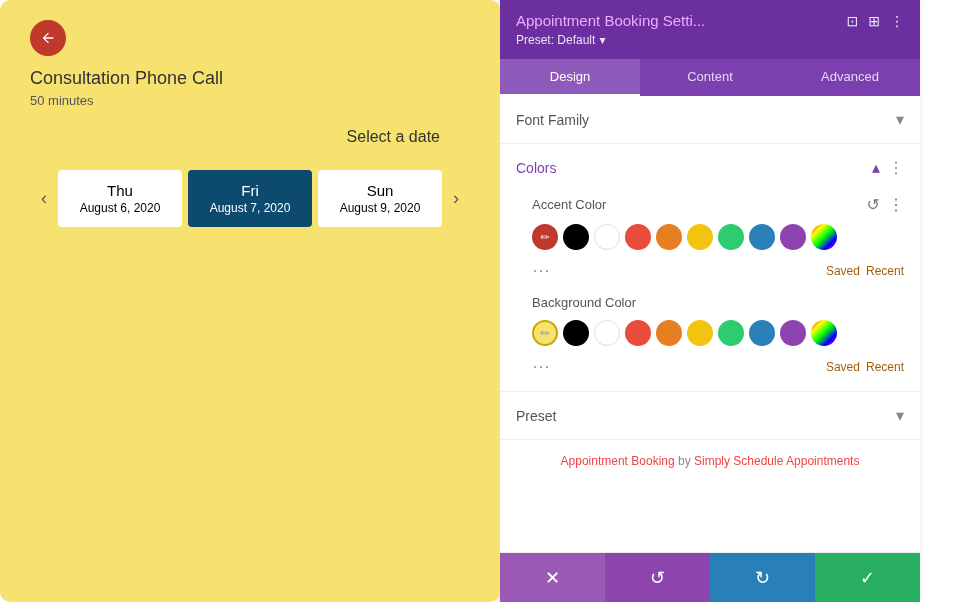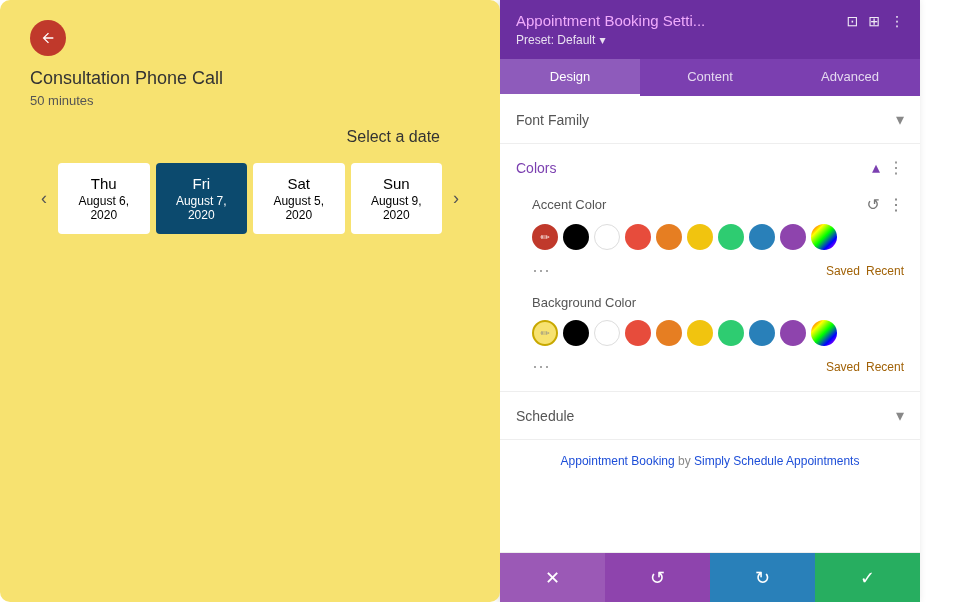--- a/index.html
+++ b/index.html
@@ -256,21 +256,21 @@
     }
 
     
     .attribution {
       padding: 14px;
       text-align: center;
       font-size: 12px;
       color: #888;
     }
     .attribution a {
-      color: #1d4ed8;
+      color: #ef4444;
       text-decoration: none;
     }
 
     
     .panel-toolbar {
       display: flex;
       height: 50px;
       border-top: 1px solid #eee;
     }
     .toolbar-btn {
@@ -303,24 +303,20 @@
   <div class="calendar-nav">
     <div class="nav-arrow">‹</div>
     <div class="date-cells">
       <div class="date-cell">
         <span class="day-name">Thu</span>
         <span class="date-num">August 6, 2020</span>
       </div>
       <div class="date-cell active">
         <span class="day-name">Fri</span>
         <span class="date-num">August 7, 2020</span>
-      </div>
-      <div class="date-cell">
-        <span class="day-name">Sat</span>
-        <span class="date-num">August 5, 2020</span>
       </div>
       <div class="date-cell">
         <span class="day-name">Sun</span>
         <span class="date-num">August 9, 2020</span>
       </div>
     </div>
     <div class="nav-arrow">›</div>
   </div>
 </div>
 
@@ -414,21 +410,21 @@
         <div class="saved-recent-row">
           <span class="dots-icon">···</span>
           <span class="saved-btn">Saved</span>
           <span class="recent-btn">Recent</span>
         </div>
       </div>
     </div>
 
     <div class="section padding-section">
       <div class="section-header">
-        <span class="section-title">Schedule</span>
+        <span class="section-title">Preset</span>
         <span class="section-chevron">▾</span>
       </div>
     </div>
 
     <div class="attribution">
       <a href="#">Appointment Booking</a>
       <span> by </span>
       <a href="#">Simply Schedule Appointments</a>
     </div>
   </div>

